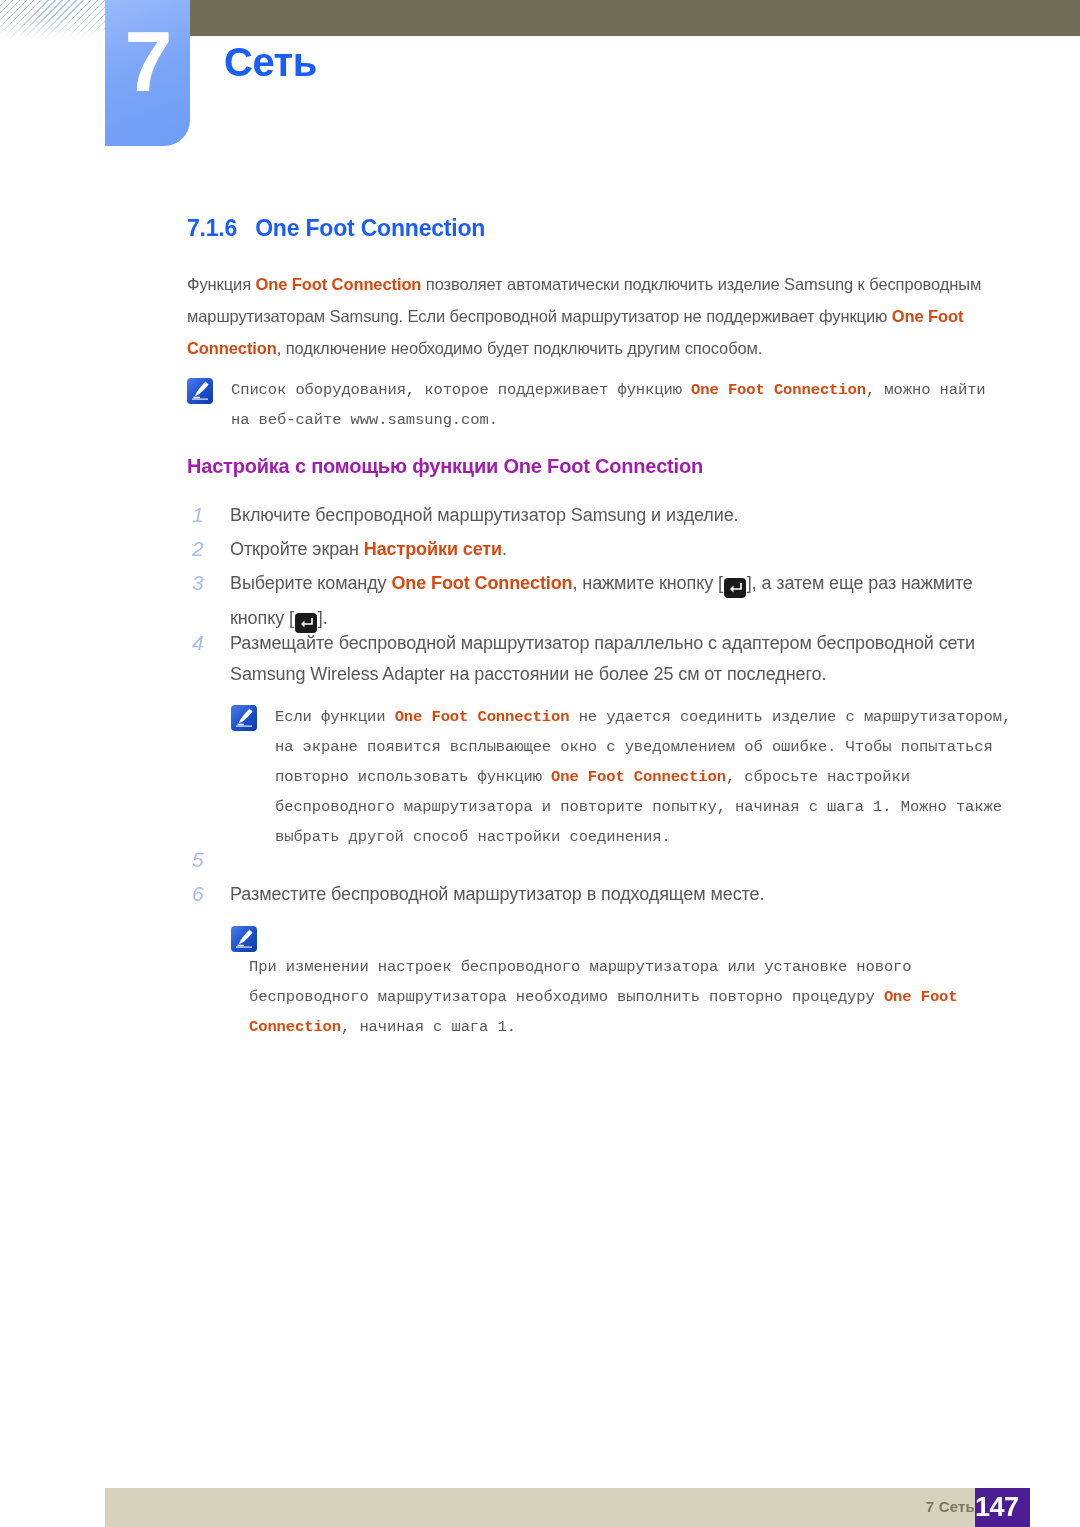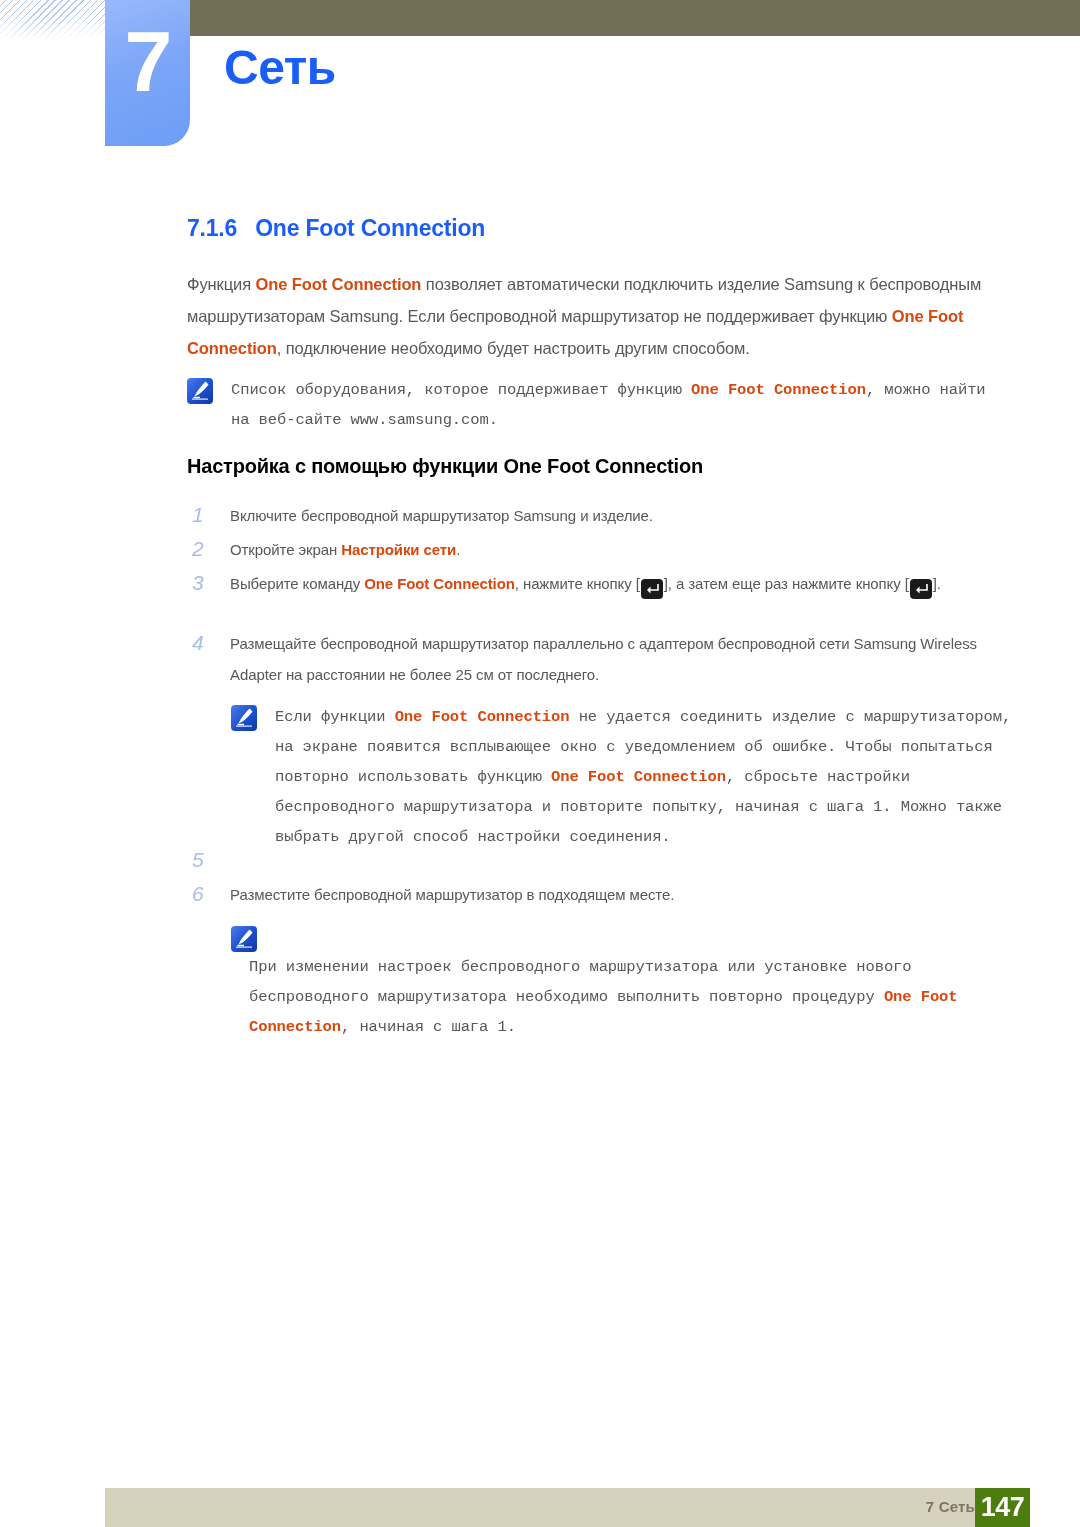--- a/index.html
+++ b/index.html
@@ -52,21 +52,21 @@
     text-align: center;
   }
   .chapter-badge span {
     display: block;
     padding-top: 18px;
     letter-spacing: -2px;
   }
   .chapter-title {
     position: absolute;
     left: 224px; top: 40px;
-    font-size: 48px;
+    font-size: 40px;
     font-weight: bold;
     color: #1b5ef7;
     letter-spacing: -0.5px;
   }
 
   
   .content {
     position: absolute;
     left: 0; top: 0;
     width: 1080px;
@@ -94,21 +94,21 @@
 
   b.o {
     color: #d9480f;
     font-weight: bold;
   }
   .sub-heading {
     position: absolute;
     left: 187px; top: 455px;
     font-size: 20px;
     font-weight: bold;
-    color: #000000;
+    color: #a21caf;
     letter-spacing: -0.2px;
   }
 
   
   .note {
     position: absolute;
     display: flex;
     align-items: flex-start;
     font-family: Liberation Mono, monospace;
   }
@@ -145,21 +145,21 @@
   .step-num {
     flex: 0 0 38px;
     font-size: 21px;
     font-style: italic;
     color: #a8bde8;
     text-align: left;
     padding-left: 5px;
     line-height: 30px;
   }
   .step-text {
-    font-size: 15px;
+    font-size: 18px;
     color: #58585a;
     line-height: 31px;
     letter-spacing: -0.1px;
   }
   #step-1 { left: 187px; top: 500px; width: 826px; }
   #step-2 { left: 187px; top: 534px; width: 826px; }
   #step-3 { left: 187px; top: 568px; width: 826px; }
   #step-4 { left: 187px; top: 628px; width: 826px; }
   #step-5 { left: 187px; top: 845px; width: 826px; }
   #step-6 { left: 187px; top: 879px; width: 826px; }
@@ -200,25 +200,24 @@
     box-sizing: border-box;
     font-size: 15px;
     font-weight: bold;
     color: #7e7565;
     letter-spacing: 0.2px;
   }
   .page-number {
     position: absolute;
     left: 975px; top: 1488px;
     width: 55px; height: 39px;
-    background: #4d7c0f;
+    background: #4c1d95;
     color: #ffffff;
     font-size: 27px;
     font-weight: bold;
-    text-align: center;
     line-height: 39px;
     letter-spacing: -0.5px;
   }
 </style>
 </head>
 <body>
 
 <div class="hatch"></div>
 <div class="hatch-fade"></div>
 <div class="olive-bar"></div>
@@ -227,21 +226,21 @@
 </div>
 <div class="chapter-title">Сеть</div>
 
 <div class="content">
 
   <div class="section-heading">
     <span class="num">7.1.6</span><span>One Foot Connection</span>
   </div>
 
   <div class="para" id="para-intro">
-    <span>Функция </span><b class="o">One Foot Connection</b><span> позволяет автоматически подключить изделие Samsung к беспроводным маршрутизаторам Samsung. Если беспроводной маршрутизатор не поддерживает функцию </span><b class="o">One Foot Connection</b><span>, подключение необходимо будет настроить другим способом.</span>
+    <span>Функция </span><b class="o">One Foot Connection</b><span> позволяет автоматически подключить изделие Samsung к беспроводным маршрутизаторам Samsung. Если беспроводной маршрутизатор не поддерживает функцию </span><b class="o">One Foot Connection</b><span>, подключение необходимо будет подключить другим способом.</span>
   </div>
 
   <div class="note" id="note-1">
     <div class="note-icon">
       <svg width="20" height="21" viewBox="0 0 20 21">
         <path d="M15.5 1.5 C13 4 9 8.5 6.5 12.5 L4.5 16.5 L8.5 14.5 C12 12 16.5 7.5 18.5 4.5 Z" fill="#ffffff"></path>
         <path d="M3.5 17.5 L10 17.5" stroke="#ffffff" stroke-width="1.4" fill="none"></path>
         <path d="M2 19.2 L18 19.2" stroke="#ffffff" stroke-width="1.2" fill="none" opacity="0.85"></path>
       </svg>
     </div>

